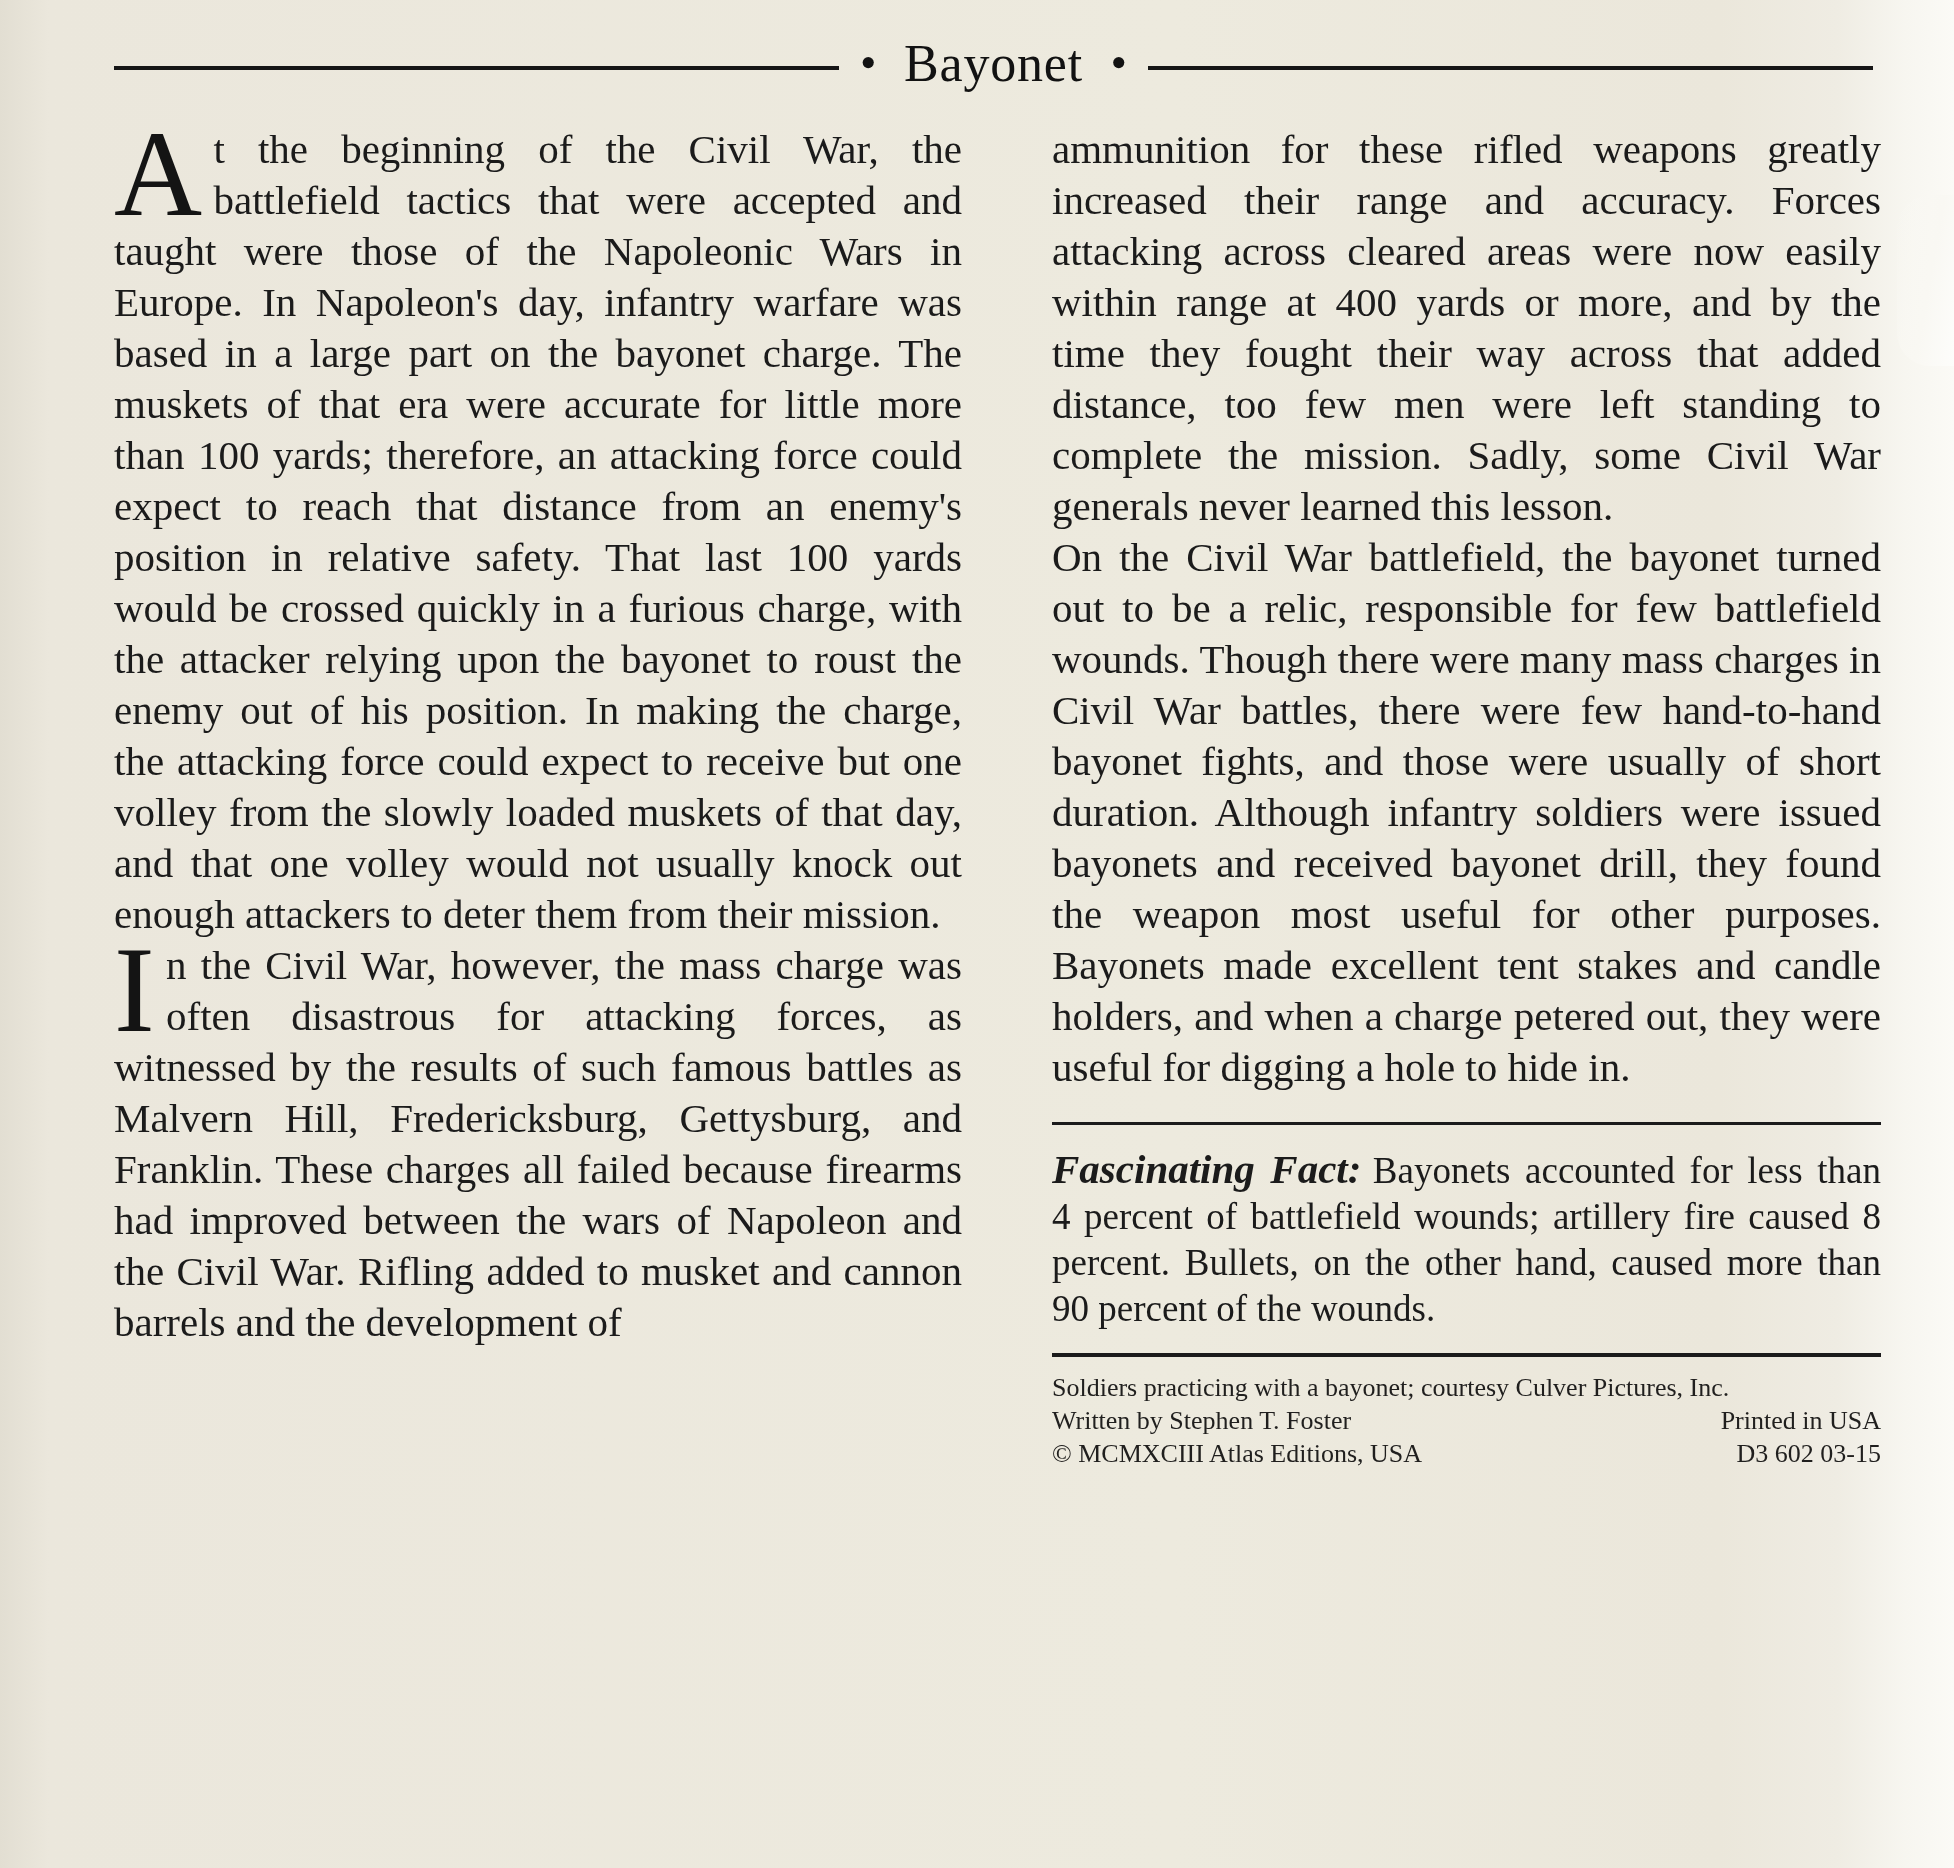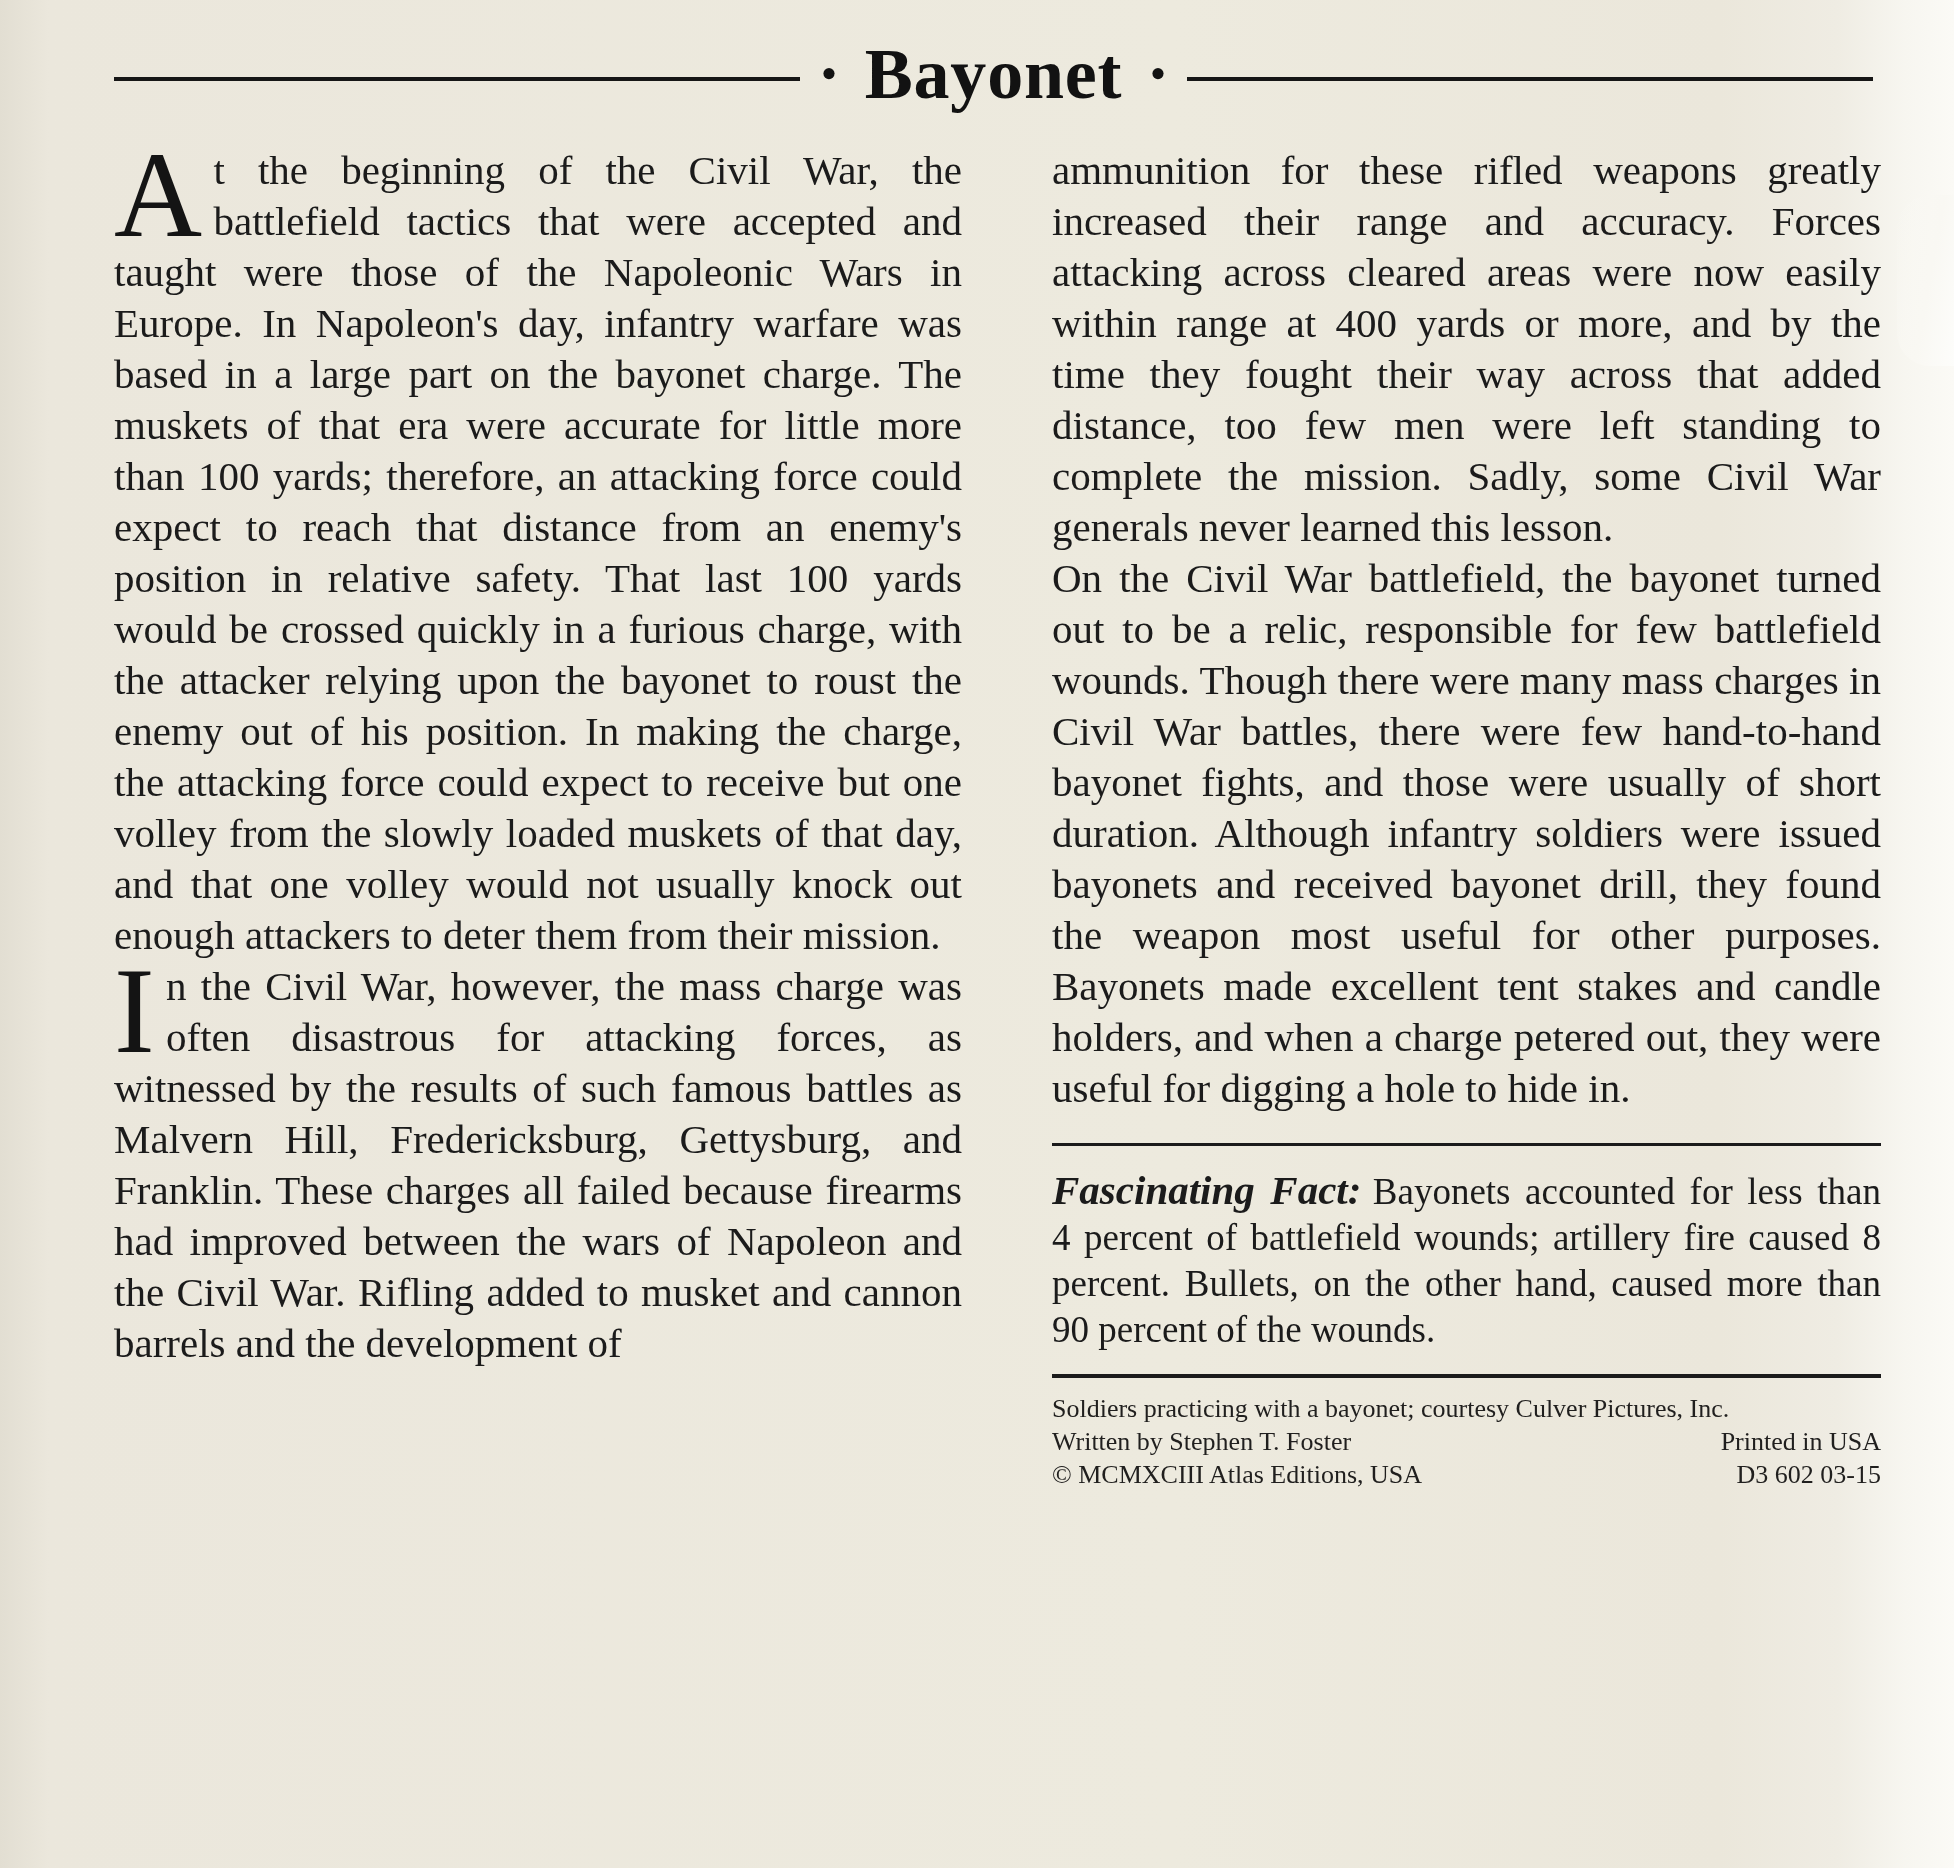--- a/index.html
+++ b/index.html
@@ -22,21 +22,21 @@
     padding:37px 81px 0 114px;
     gap:21px;
   }
   .rule {
     flex:1; height:4.1px; background:#161616;
   }
   .bullet {
     font-size:47px; line-height:1; padding-bottom:11.4px; color:#121212;
   }
   .title {
-    font-size:72px; font-weight:700; line-height:1.05;
+    font-size:52px; font-weight:400; line-height:1.05;
     letter-spacing:0.8px; color:#121212; padding:0 6.5px 8.1px 6.5px;
   }
   
   .columns {
     display:flex;
     padding:24.4px 73px 0 114px;
     gap:90px;
     font-family:Liberation Serif, serif;
   }
   .col-left { width:848px; flex:0 0 848px; }

